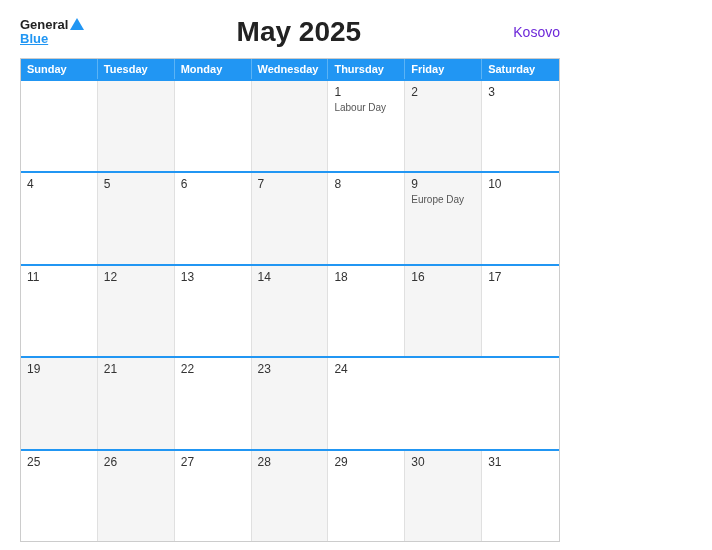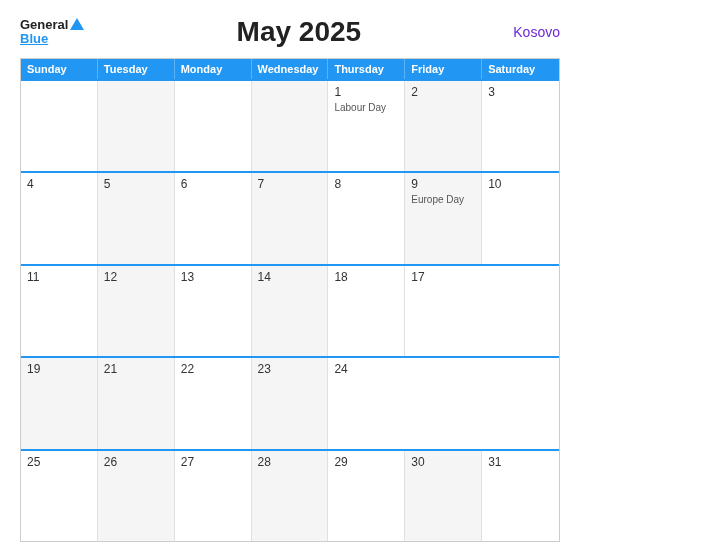--- a/index.html
+++ b/index.html
@@ -218,20 +218,23 @@
           </div>
         <div class="cal-cell">
             <span class="day-num">13</span>
           </div>
         <div class="cal-cell alt-bg">
             <span class="day-num">14</span>
           </div>
         <div class="cal-cell">
             <span class="day-num">18</span>
           </div>
+        <div class="cal-cell alt-bg">
+            <span class="day-num">16</span>
+          </div>
         <div class="cal-cell">
             <span class="day-num">17</span>
           </div>
       </div>
 
       <div class="cal-week">
         <div class="cal-cell alt-bg">
             <span class="day-num">19</span>
           </div>
         <div class="cal-cell alt-bg">

